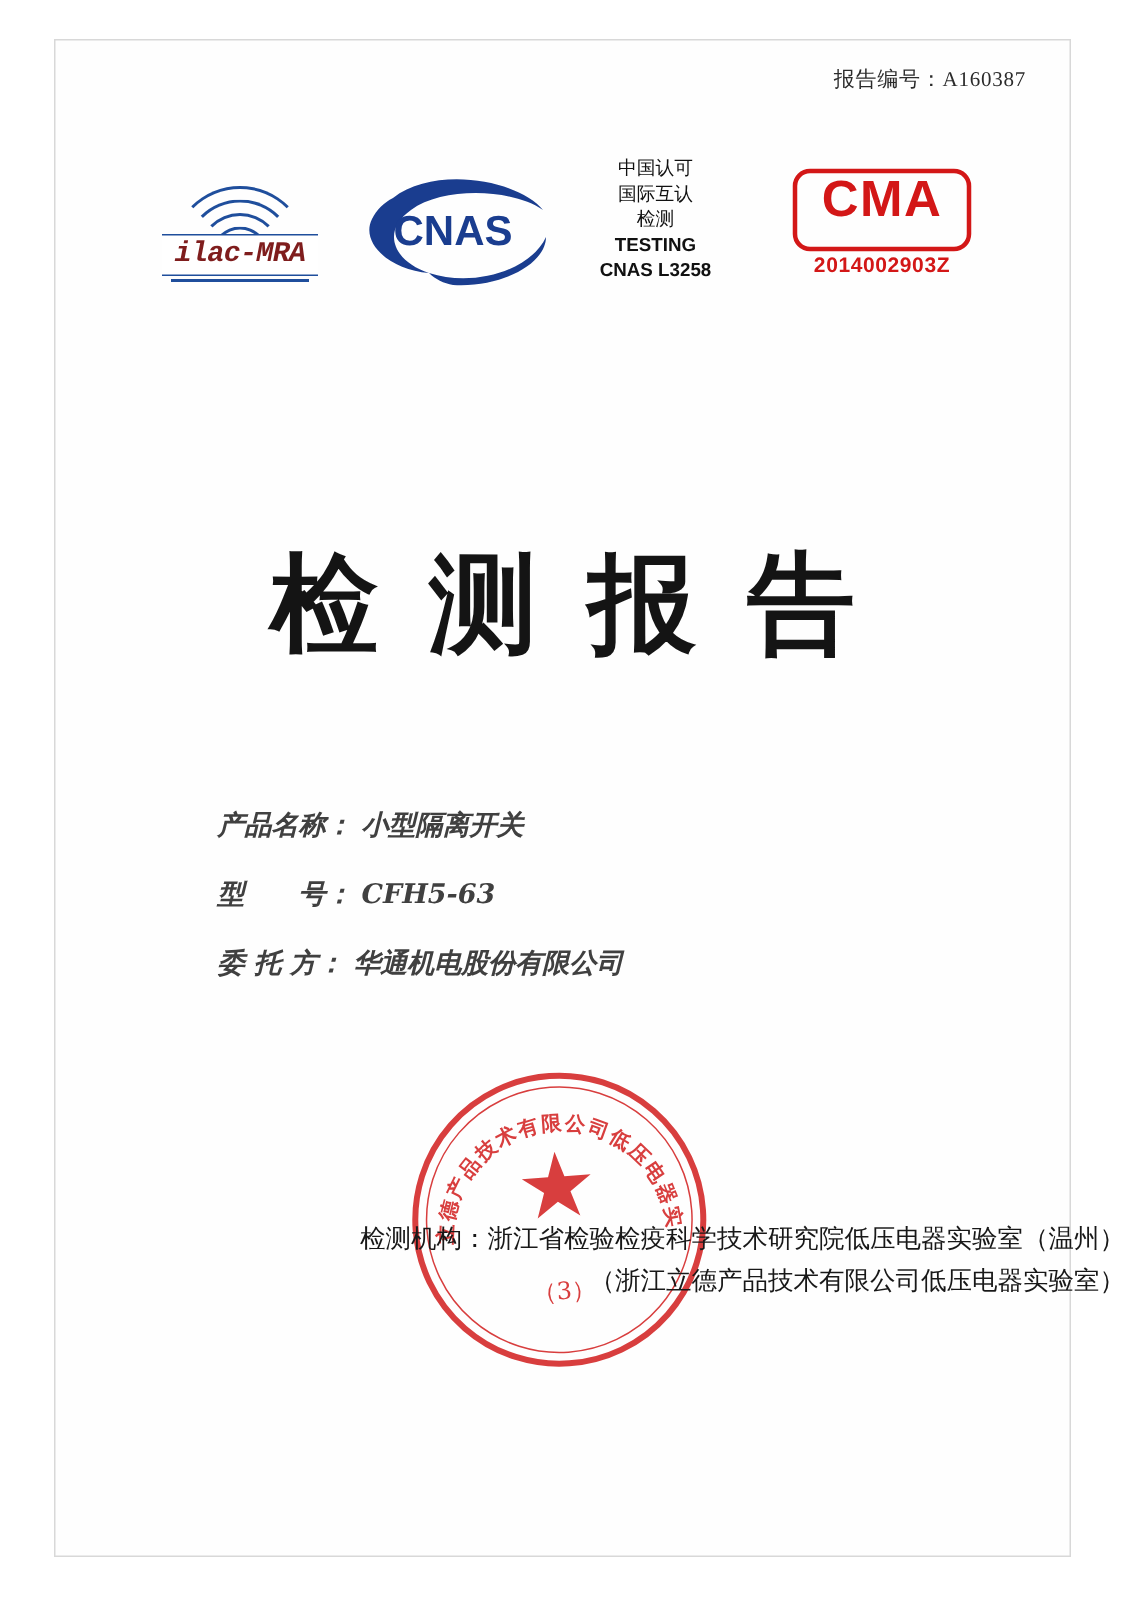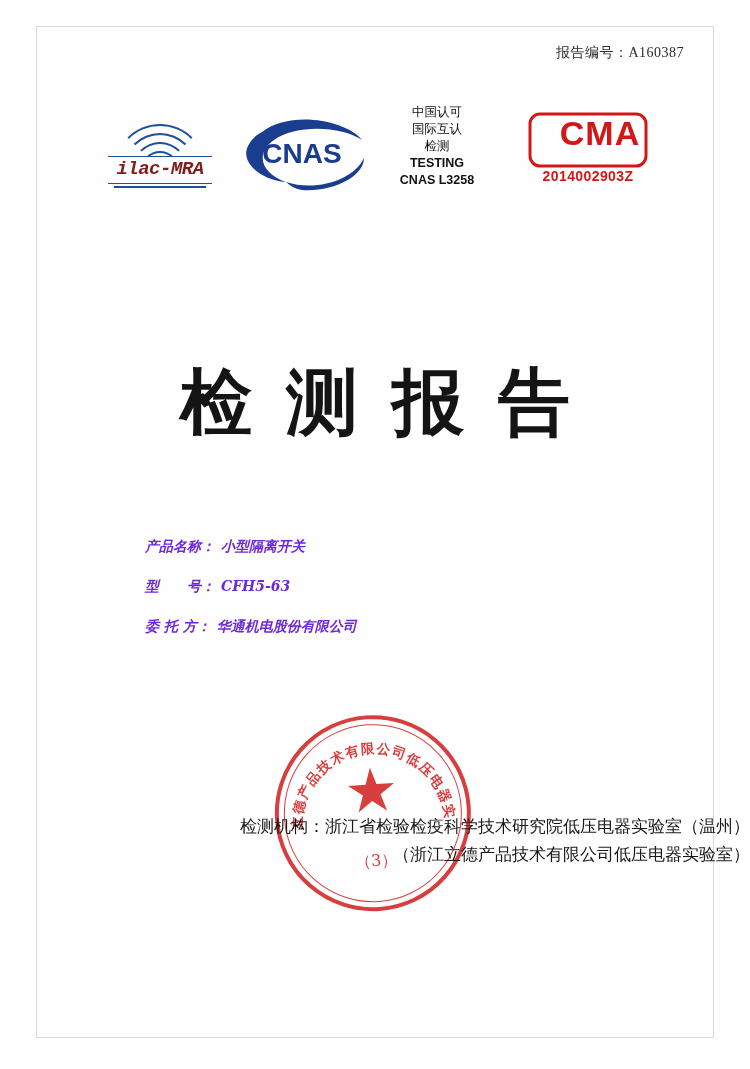--- a/index.html
+++ b/index.html
@@ -166,21 +166,20 @@
     position: absolute;
     left: 0;
     top: 2px;
     width: 120px;
     text-align: center;
     font-family: "Liberation Sans", sans-serif;
     font-weight: bold;
     font-size: 34px;
     color: #d31717;
     letter-spacing: 1px;
-    padding-left: 12px;
   }
   .cma .cma-code {
     position: absolute;
     left: 0;
     top: 56px;
     width: 120px;
     text-align: center;
     font-family: "Liberation Sans", sans-serif;
     font-weight: bold;
     font-size: 14px;
@@ -208,22 +207,22 @@
     position: absolute;
     left: 145px;
     top: 538px;
     width: 470px;
   }
   .field-row {
     display: flex;
     align-items: baseline;
     margin-bottom: 22px;
     font-family: "DejaVu Serif", serif;
-    font-size: 14px;
-    color: #6d28d9;
+    font-size: 18px;
+    color: #404040;
   }
   .field-label {
     font-style: italic;
     font-weight: bold;
     white-space: pre;
   }
   .field-value {
     margin-left: 6px;
     font-style: italic;
     font-weight: bold;

